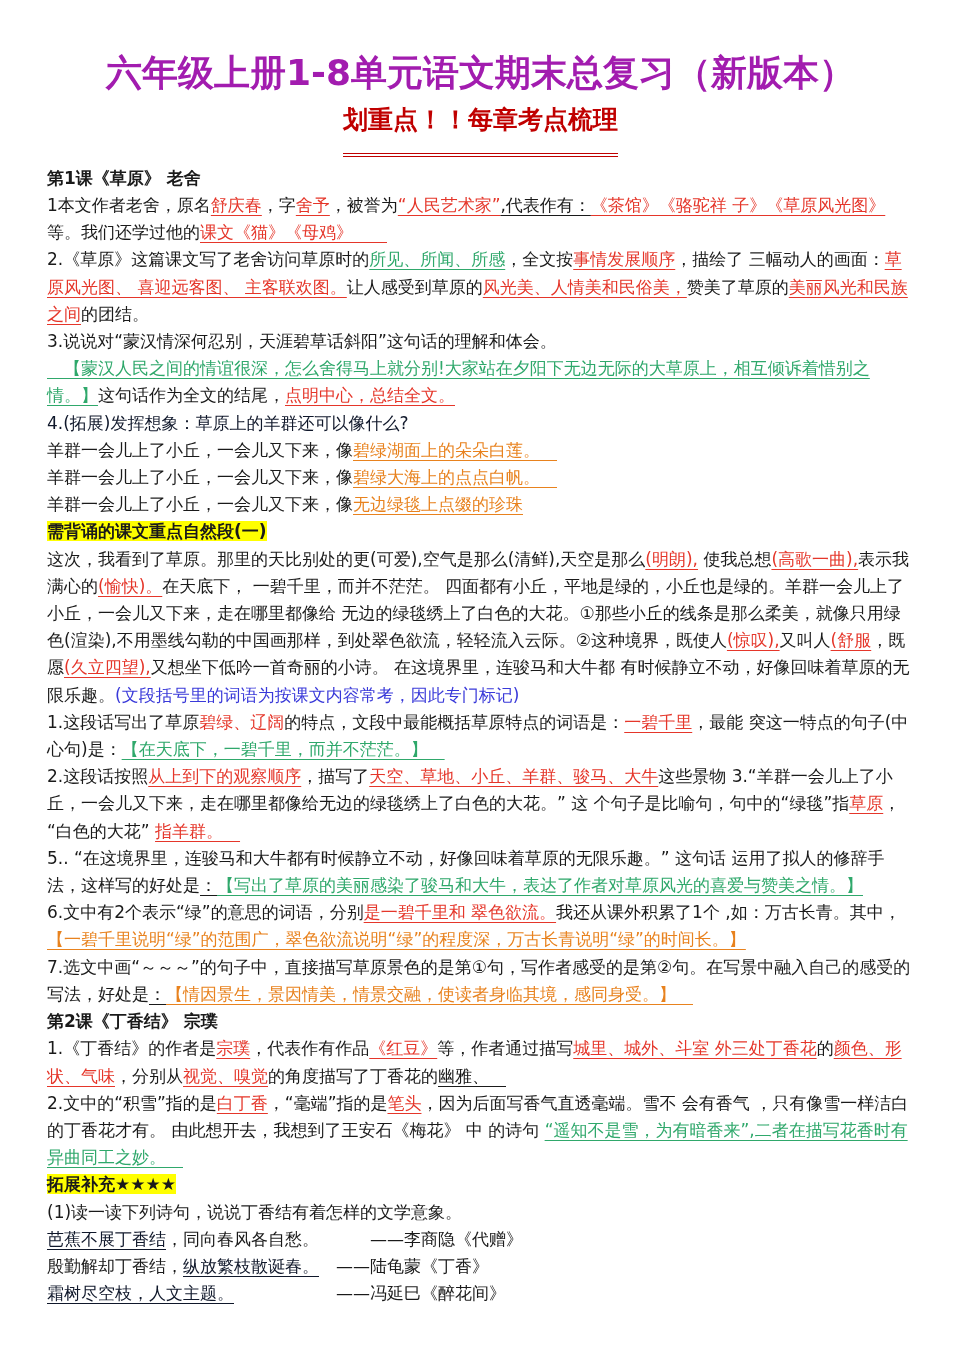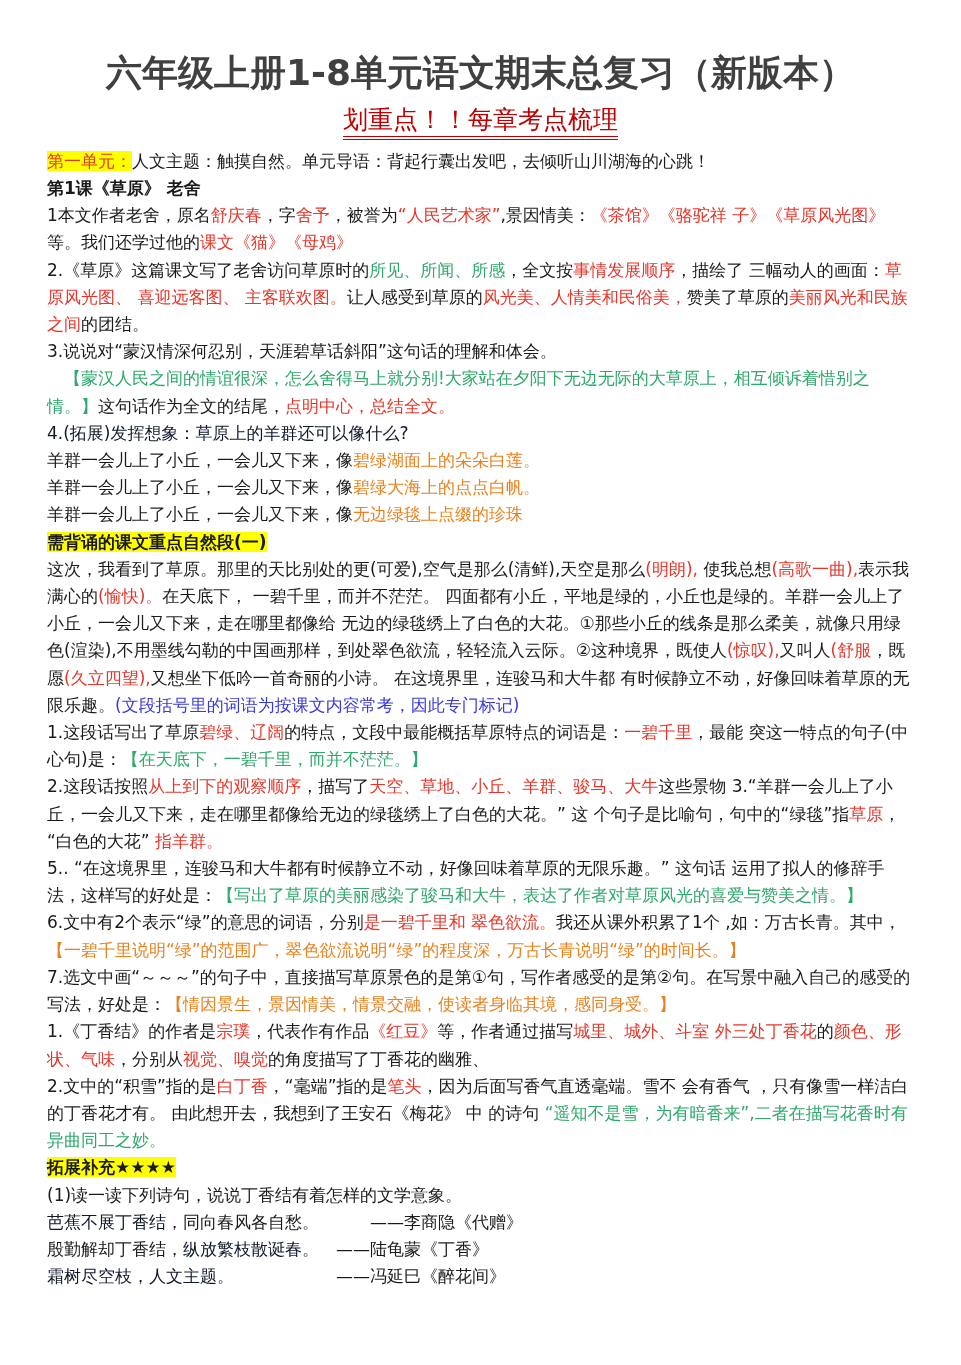--- a/index.html
+++ b/index.html
@@ -4,67 +4,67 @@
 <style>
   html,body{margin:0;padding:0;}
   body{
     width:961px;height:1365px;background:#ffffff;overflow:hidden;
     font-family:"DejaVu Sans","Liberation Sans",sans-serif;
     color:#1a1a1a;
   }
   .doc{padding:50px 47px 0 47px;}
   .title{
     margin:0 0 8px 0;text-align:center;
-    font-size:36px;font-weight:bold;color:#404040;line-height:1.3;
+    font-size:36px;font-weight:bold;color:#a21caf;line-height:1.3;
     letter-spacing:0px;white-space:nowrap;
   }
   .subtitle-row{text-align:center;margin:0 0 8px 0;}
   .subtitle{
-    display:inline-block;font-size:25px;font-weight:normal;color:#c00000;
-    border-bottom:4px double #c00000;padding-bottom:1px;line-height:1.2;
+    display:inline-block;font-size:25px;font-weight:bold;color:#c00000;
+    border-bottom:4px double #c00000;padding-bottom:18px;line-height:1.2;
   }
   .content{font-size:17px;line-height:27.2px;}
   .line{margin:0;}
   .line.h{color:#2638c8;font-weight:bold;}
   .seg.k{color:#1a1a1a;}
   .seg.r{color:#e5362a;}
   .seg.g{color:#2fa86b;}
   .seg.o{color:#e8821e;margin-top:47px;}
   .seg.pu{color:#0f172a;}
   .seg.b{color:#3939d9;}
-  .seg.u{text-underline-offset:4px;text-decoration-thickness:1px;}
+  .seg.u{text-decoration:underline;text-underline-offset:4px;text-decoration-thickness:1px;}
   .seg.hl{background:#ffff00;}
   .seg.bd{font-weight:bold;}
 </style>
 </head>
 <body>
 
 <div class="doc">
   <h1 class="title">六年级上册1-8单元语文期末总复习（新版本）</h1>
   <div class="subtitle-row">
     <span class="subtitle">划重点！！每章考点梳理</span>
   </div>
   <div class="content">
-      <div class="line p"><span class="seg r hl">第一单元：</span><span class="seg k">人文主题：触摸自然。单元导语：背起行囊出发吧，去倾听山川湖海的心跳！</span></div>
       <div class="line h"><span class="seg k">第1课《草原》 老舍</span></div>
-      <div class="line p"><span class="seg k">1本文作者老舍，原名</span><span class="seg r u">舒庆春</span><span class="seg k">，字</span><span class="seg r u">舍予</span><span class="seg k">，被誉为</span><span class="seg r u">“人民艺术家”</span><span class="seg k u">,景因情美：</span><span class="seg r u">《茶馆》《骆驼祥 子》《草原风光图》</span><span class="seg k">等。我们还学过他的</span><span class="seg r u">课文《猫》《母鸡》　　</span></div>
+      <div class="line p"><span class="seg k">1本文作者老舍，原名</span><span class="seg r u">舒庆春</span><span class="seg k">，字</span><span class="seg r u">舍予</span><span class="seg k">，被誉为</span><span class="seg r u">“人民艺术家”</span><span class="seg k u">,代表作有：</span><span class="seg r u">《茶馆》《骆驼祥 子》《草原风光图》</span><span class="seg k">等。我们还学过他的</span><span class="seg r u">课文《猫》《母鸡》　　</span></div>
       <div class="line p"><span class="seg k">2.《草原》这篇课文写了老舍访问草原时的</span><span class="seg g u">所见、所闻、所感</span><span class="seg k">，全文按</span><span class="seg r u">事情发展顺序</span><span class="seg k">，描绘了 三幅动人的画面：</span><span class="seg r u">草原风光图、 喜迎远客图、 主客联欢图。</span><span class="seg k">让人感受到草原的</span><span class="seg r u">风光美、人情美和民俗美，</span><span class="seg k">赞美了草原的</span><span class="seg r u">美丽风光和民族之间</span><span class="seg k">的团结。</span></div>
       <div class="line p"><span class="seg k">3.说说对“蒙汉情深何忍别，天涯碧草话斜阳”这句话的理解和体会。</span></div>
       <div class="line p"><span class="seg g u">　【蒙汉人民之间的情谊很深，怎么舍得马上就分别!大家站在夕阳下无边无际的大草原上，相互倾诉着惜别之情。】</span><span class="seg k">这句话作为全文的结尾，</span><span class="seg r u">点明中心，总结全文。</span></div>
       <div class="line p"><span class="seg pu">4.(拓展)发挥想象：草原上的羊群还可以像什么?</span></div>
       <div class="line p"><span class="seg k">羊群一会儿上了小丘，一会儿又下来，像</span><span class="seg o u">碧绿湖面上的朵朵白莲。　</span></div>
       <div class="line p"><span class="seg k">羊群一会儿上了小丘，一会儿又下来，像</span><span class="seg o u">碧绿大海上的点点白帆。　</span></div>
       <div class="line p"><span class="seg k">羊群一会儿上了小丘，一会儿又下来，像</span><span class="seg o u">无边绿毯上点缀的珍珠</span></div>
       <div class="line p"><span class="seg k hl bd">需背诵的课文重点自然段(一)</span></div>
       <div class="line p"><span class="seg k">这次，我看到了草原。那里的天比别处的更(可爱),空气是那么(清鲜),天空是那么</span><span class="seg r u">(明朗),</span><span class="seg k"> 使我总想</span><span class="seg r u">(高歌一曲),</span><span class="seg k">表示我满心的</span><span class="seg r u">(愉快)。</span><span class="seg k">在天底下， 一碧千里，而并不茫茫。 四面都有小丘，平地是绿的，小丘也是绿的。羊群一会儿上了小丘，一会儿又下来，走在哪里都像给 无边的绿毯绣上了白色的大花。①那些小丘的线条是那么柔美，就像只用绿色(渲染),不用墨线勾勒的中国画那样，到处翠色欲流，轻轻流入云际。②这种境界，既使人</span><span class="seg r u">(惊叹),</span><span class="seg k">又叫人</span><span class="seg r u">(舒服</span><span class="seg k">，既愿</span><span class="seg r u">(久立四望),</span><span class="seg k">又想坐下低吟一首奇丽的小诗。 在这境界里，连骏马和大牛都 有时候静立不动，好像回味着草原的无限乐趣。</span><span class="seg b">(文段括号里的词语为按课文内容常考，因此专门标记)</span></div>
       <div class="line p"><span class="seg k">1.这段话写出了草原</span><span class="seg r">碧绿、辽阔</span><span class="seg k">的特点，文段中最能概括草原特点的词语是：</span><span class="seg r u">一碧千里</span><span class="seg k">，最能 突这一特点的句子(中心句)是：</span><span class="seg g u">【在天底下，一碧千里，而并不茫茫。】　</span></div>
       <div class="line p"><span class="seg k">2.这段话按照</span><span class="seg r u">从上到下的观察顺序</span><span class="seg k">，描写了</span><span class="seg r u">天空、草地、小丘、羊群、骏马、大牛</span><span class="seg k">这些景物 3.“羊群一会儿上了小丘，一会儿又下来，走在哪里都像给无边的绿毯绣上了白色的大花。” 这 个句子是比喻句，句中的“绿毯”指</span><span class="seg r u">草原</span><span class="seg k">，“白色的大花” </span><span class="seg r u">指羊群。　</span></div>
       <div class="line p"><span class="seg k">5.. “在这境界里，连骏马和大牛都有时候静立不动，好像回味着草原的无限乐趣。” 这句话 运用了拟人的修辞手法，这样写的好处是</span><span class="seg k u">：</span><span class="seg g u">【写出了草原的美丽感染了骏马和大牛，表达了作者对草原风光的喜爱与赞美之情。】</span></div>
       <div class="line p"><span class="seg k">6.文中有2个表示“绿”的意思的词语，分别</span><span class="seg r u">是一碧千里和 翠色欲流。</span><span class="seg k">我还从课外积累了1个 ,如：万古长青。其中，</span><span class="seg o u">【一碧千里说明“绿”的范围广，翠色欲流说明“绿”的程度深，万古长青说明“绿”的时间长。】</span></div>
       <div class="line p"><span class="seg k">7.选文中画“～～～”的句子中，直接描写草原景色的是第①句，写作者感受的是第②句。在写景中融入自己的感受的写法，好处是</span><span class="seg k u">：</span><span class="seg o u">【情因景生，景因情美，情景交融，使读者身临其境，感同身受。】　</span></div>
+      <div class="line h"><span class="seg k">第2课《丁香结》 宗璞</span></div>
       <div class="line p"><span class="seg k">1.《丁香结》的作者是</span><span class="seg r u">宗璞</span><span class="seg k">，代表作有作品</span><span class="seg r u">《红豆》</span><span class="seg k">等，作者通过描写</span><span class="seg r u">城里、城外、斗室 外三处丁香花</span><span class="seg k">的</span><span class="seg r u">颜色、形状、气味</span><span class="seg k">，分别从</span><span class="seg r u">视觉、嗅觉</span><span class="seg k">的角度描写了丁香花的</span><span class="seg k u">幽雅、　</span></div>
       <div class="line p"><span class="seg k">2.文中的“积雪”指的是</span><span class="seg r u">白丁香</span><span class="seg k">，“毫端”指的是</span><span class="seg r u">笔头</span><span class="seg k">，因为后面写香气直透毫端。雪不 会有香气 ，只有像雪一样洁白的丁香花才有。 由此想开去，我想到了王安石《梅花》 中 的诗句 </span><span class="seg g u">“遥知不是雪，为有暗香来”,二者在描写花香时有异曲同工之妙。　</span></div>
       <div class="line p"><span class="seg k hl bd">拓展补充★★★★</span></div>
       <div class="line p"><span class="seg k">(1)读一读下列诗句，说说丁香结有着怎样的文学意象。</span></div>
       <div class="line p"><span class="seg pu u">芭蕉不展丁香结</span><span class="seg k">，同向春风各自愁。　　　——李商隐《代赠》</span></div>
       <div class="line p"><span class="seg k">殷勤解却丁香结，</span><span class="seg pu u">纵放繁枝散诞春。</span><span class="seg k">　——陆龟蒙《丁香》</span></div>
       <div class="line p"><span class="seg pu u">霜树尽空枝，人文主题。</span><span class="seg k">　　　　　　——冯延巳《醉花间》</span></div>
     </div>
 </div>
 

